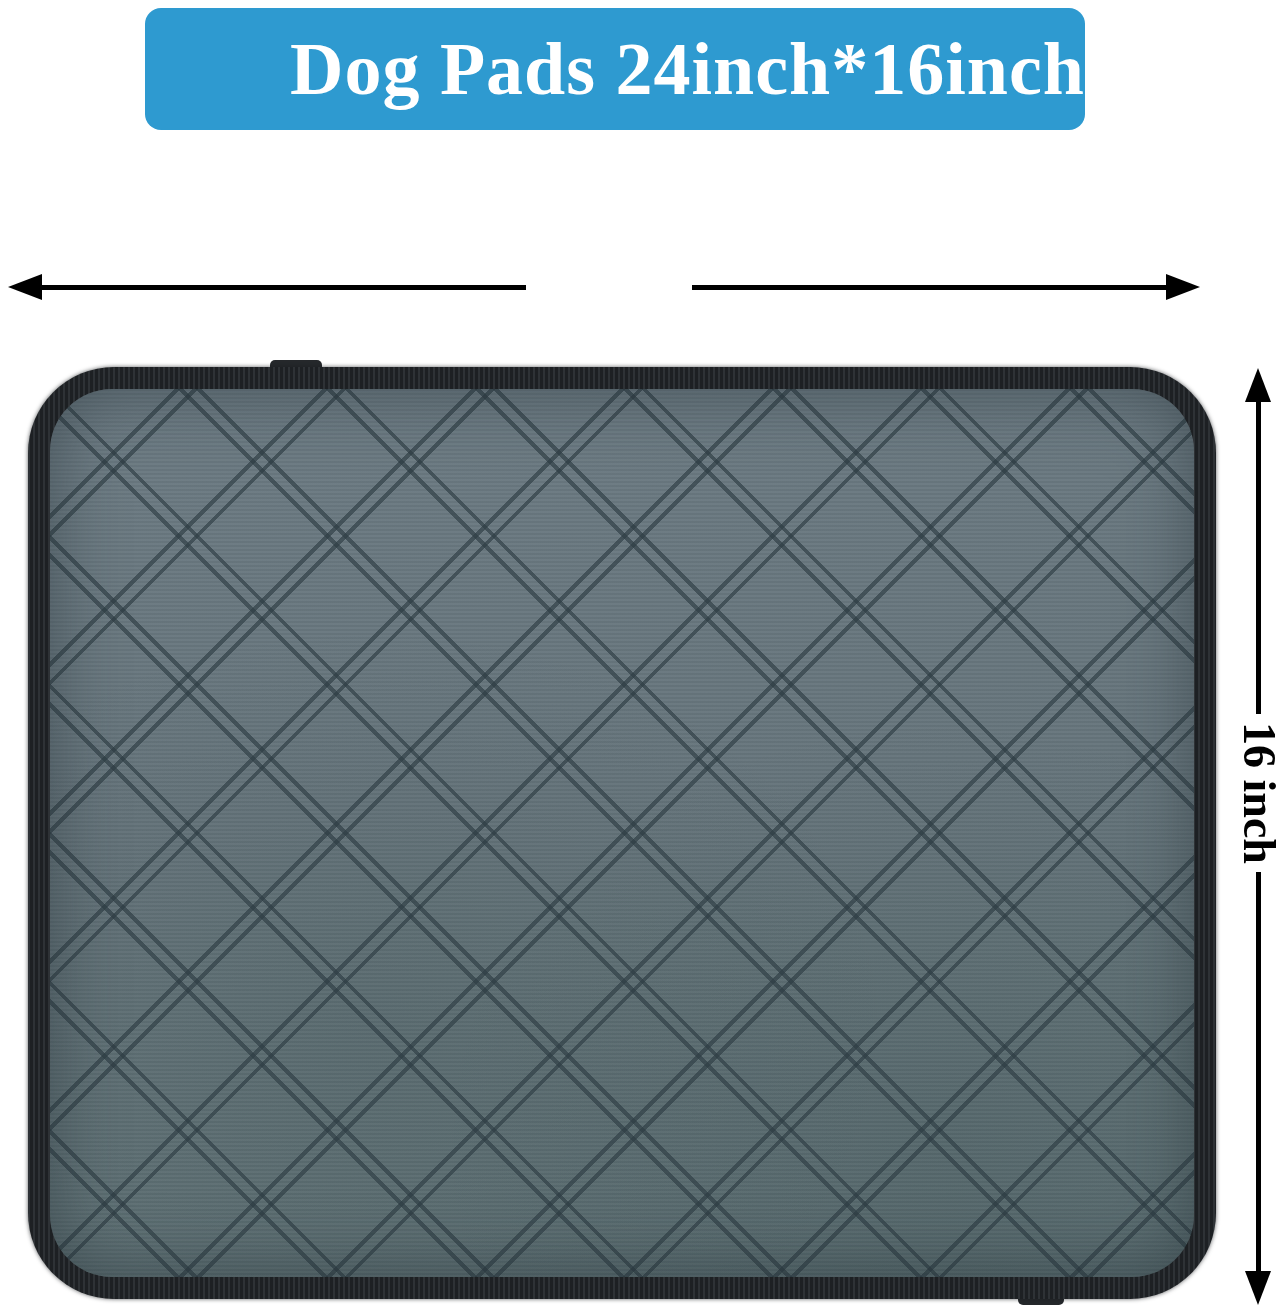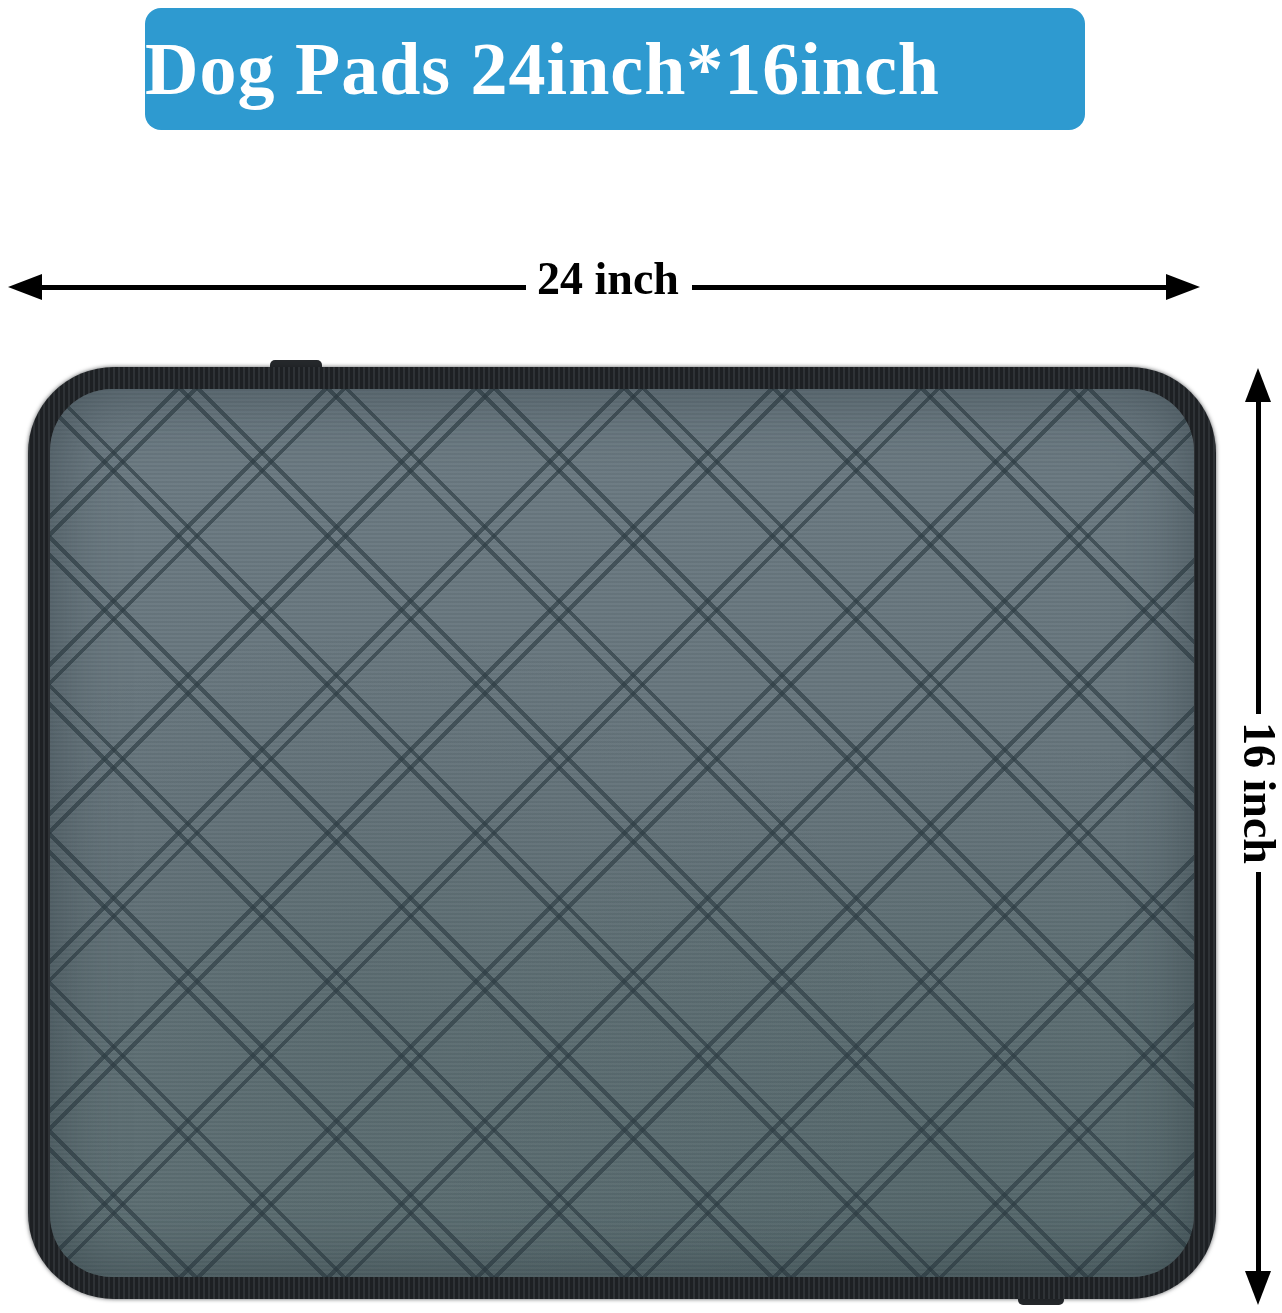--- a/index.html
+++ b/index.html
@@ -14,21 +14,21 @@
 
   
   .banner {
     position: absolute;
     left: 145px; top: 8px;
     width: 940px; height: 122px;
     background: #2E9AD0;
     border-radius: 16px;
     display: flex;
     align-items: center;
-    justify-content: flex-start;
+    justify-content: flex-end;
   }
   .banner-label {
     color: #ffffff;
     font-size: 74px;
     font-weight: 700;
     letter-spacing: 1px;
     white-space: nowrap;
   }
 
   
@@ -119,21 +119,20 @@
 <body>
 
 <div class="stage">
 
   <div class="banner">
     <span class="banner-label">Dog Pads 24inch*16inch</span>
   </div>
 
   <div class="arrow arrow-left" id="h-arrow-left"></div>
   <div class="dim-line" id="h-line-left"></div>
-  <div class="dim-label" id="h-label">24 inch</div>
   <div class="dim-line" id="h-line-right"></div>
   <div class="arrow arrow-right" id="h-arrow-right"></div>
 
   <div class="arrow arrow-up" id="v-arrow-top"></div>
   <div class="dim-line" id="v-line-top"></div>
   <div class="dim-label" id="v-label">16 inch</div>
   <div class="dim-line" id="v-line-bottom"></div>
   <div class="arrow arrow-down" id="v-arrow-bottom"></div>
 
   <div class="pad-tab" id="pad-tab-top"></div>

